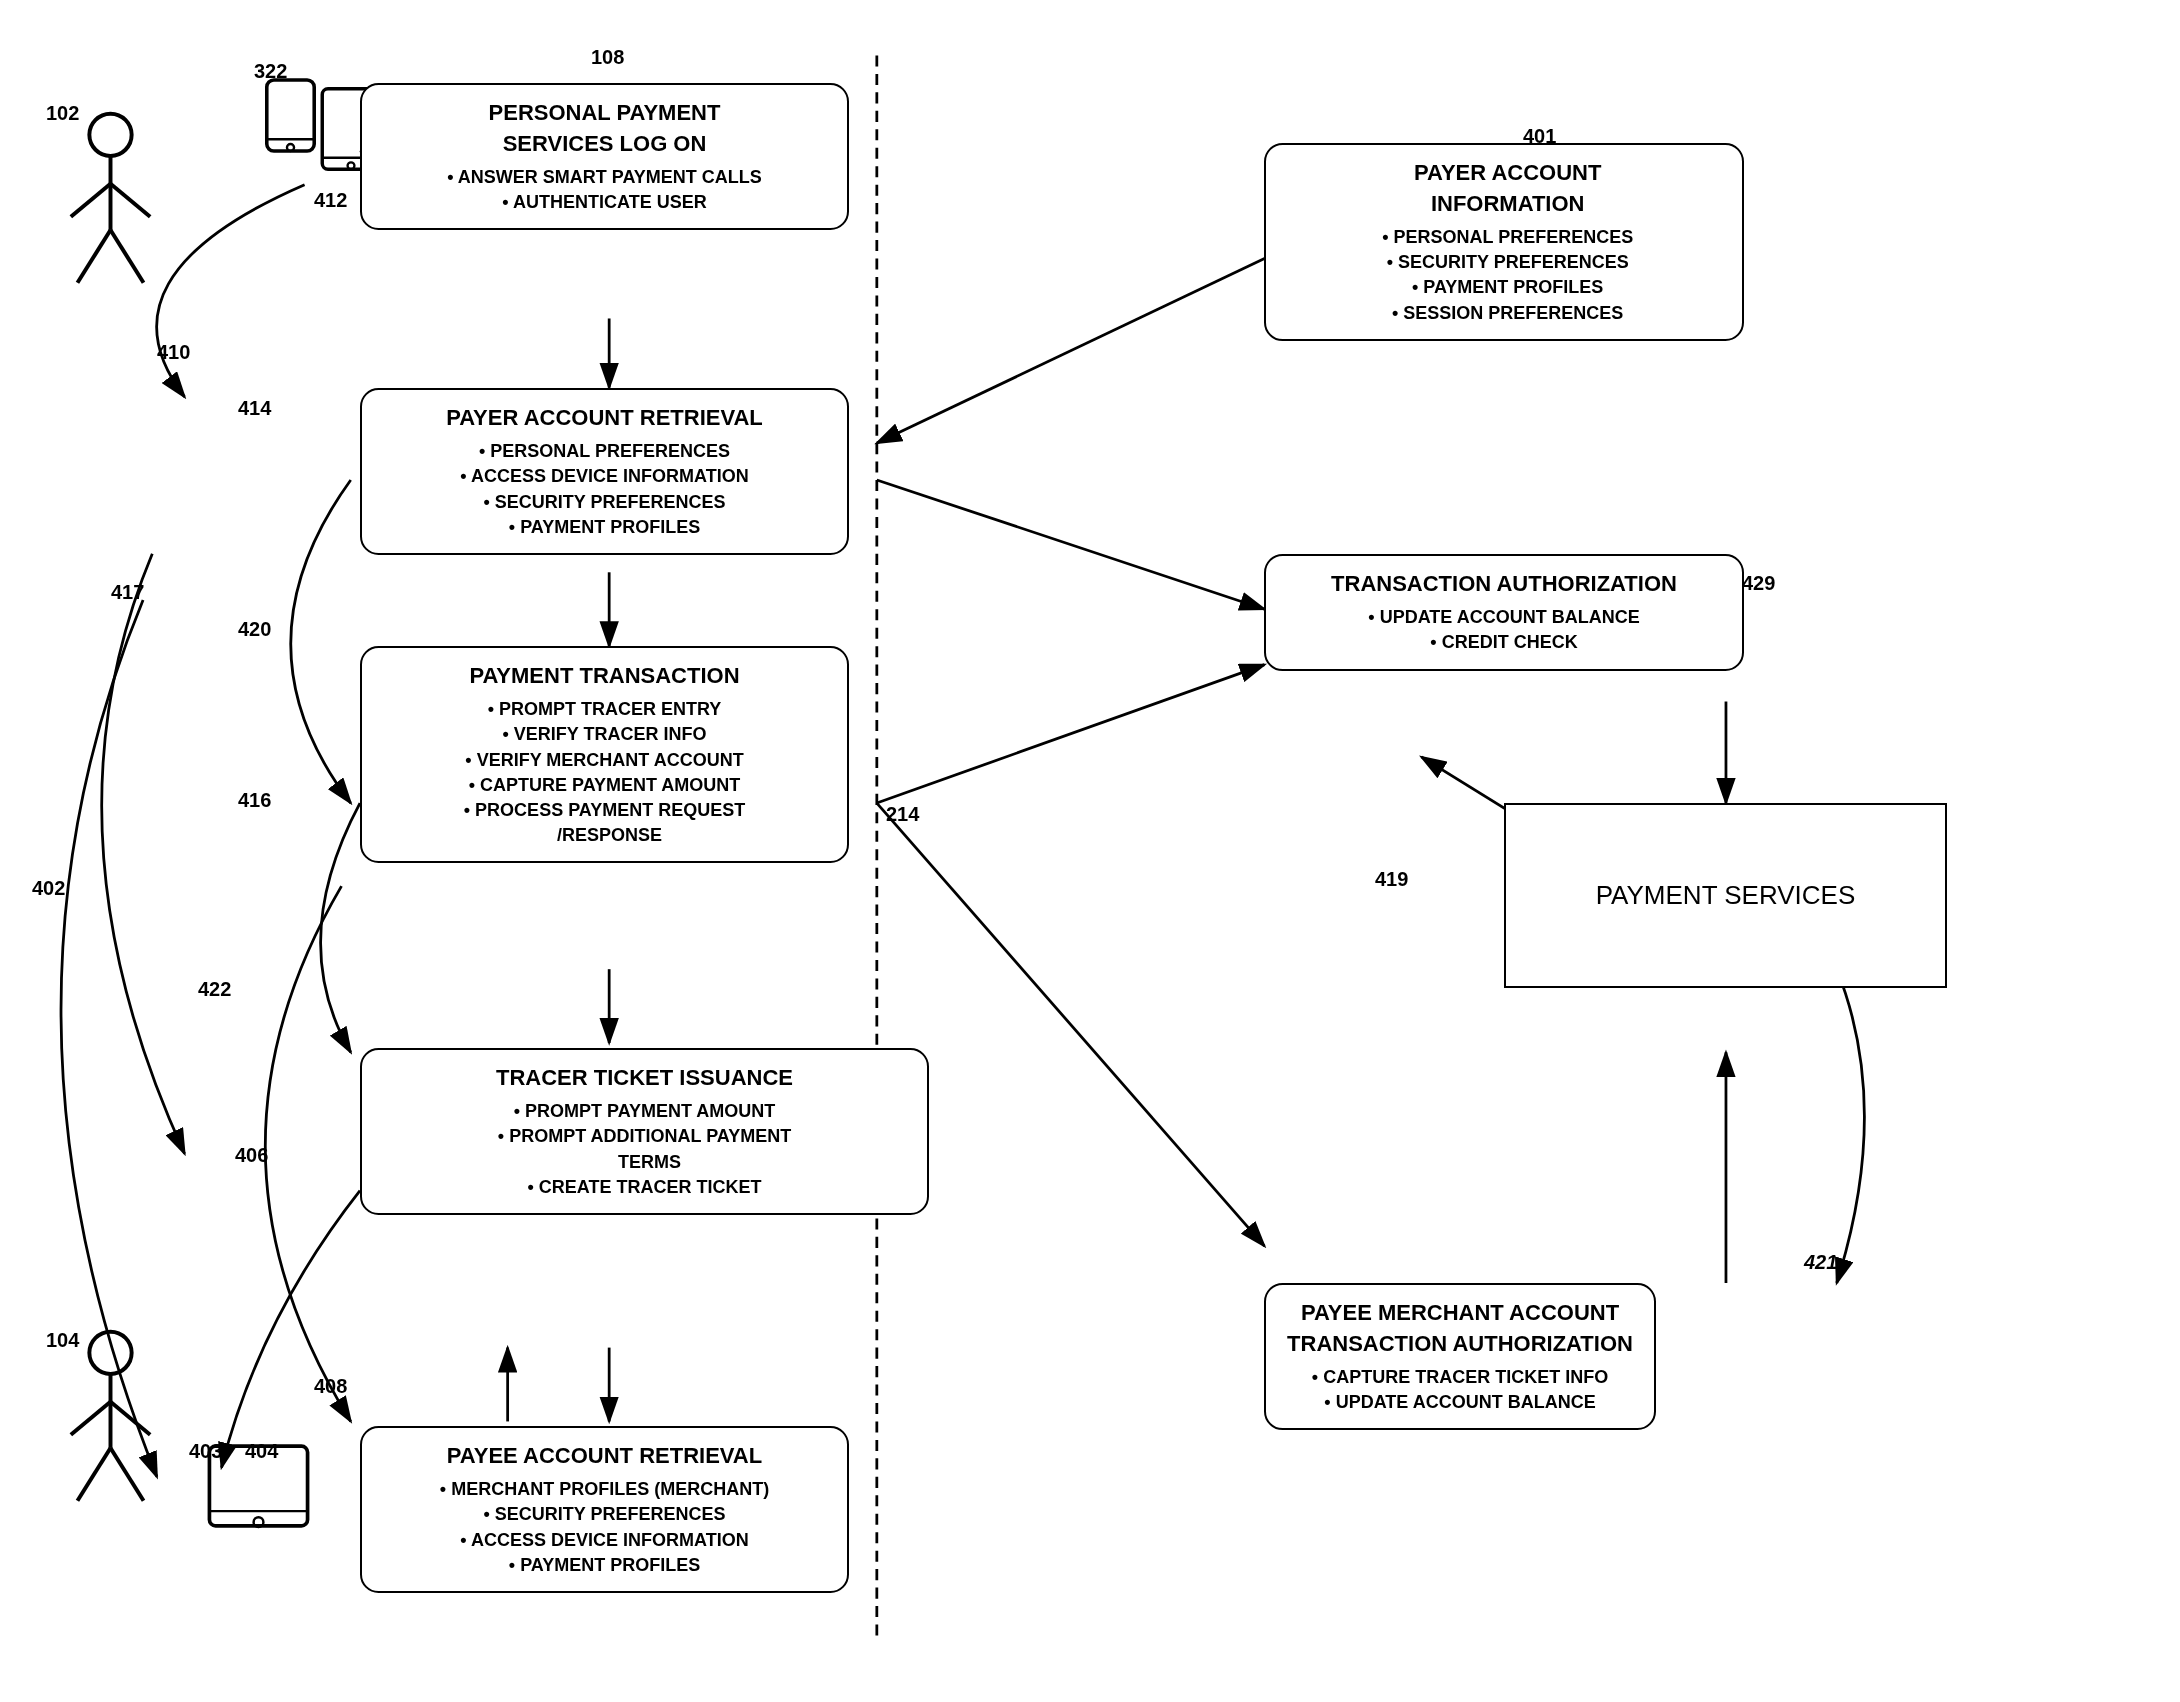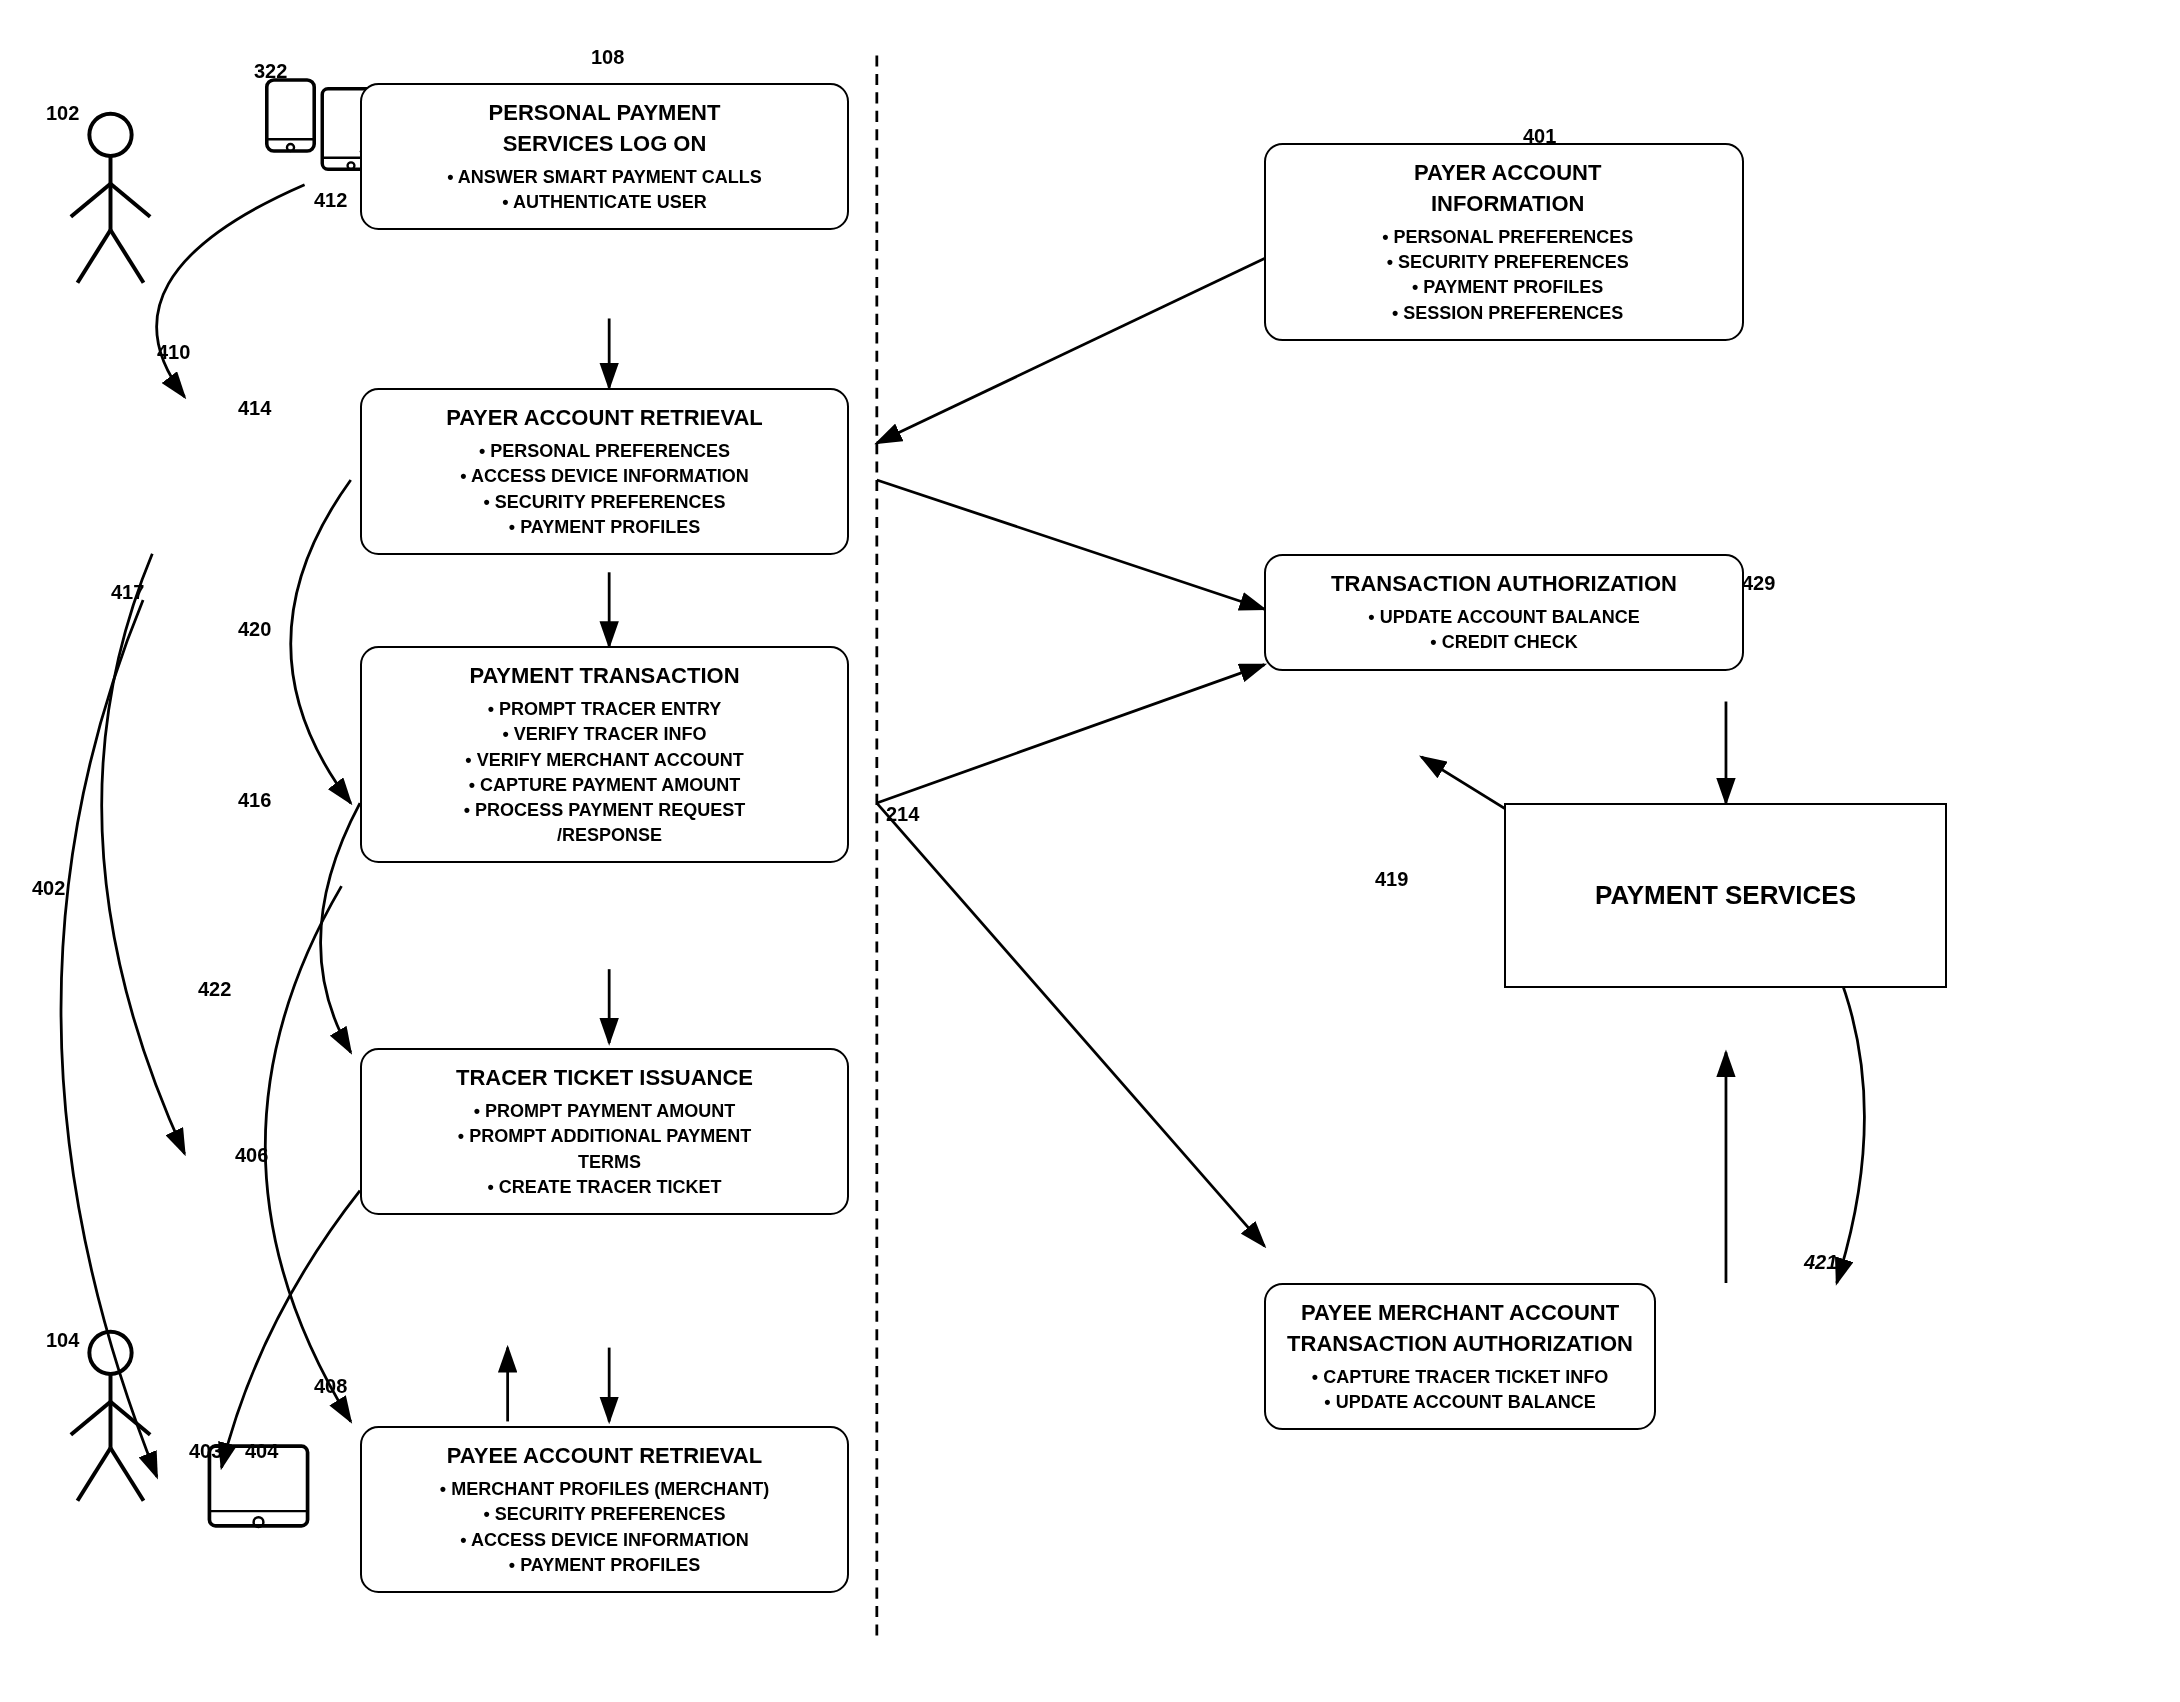--- a/index.html
+++ b/index.html
@@ -38,21 +38,21 @@
       font-weight: bold;
       text-align: center;
     }
     .box-square {
       position: absolute;
       border: 2.8px solid #000;
       border-radius: 0px;
       background: #fff;
       padding: 13px 16.6px;
       font-size: 20px;
-      font-weight: bold;
+      font-weight: normal;
       text-align: center;
       line-height: 1.4;
     }
     .label {
       position: absolute;
       font-size: 20px;
       font-weight: bold;
       font-family: Arial, sans-serif;
     }
     svg.arrows {
@@ -195,21 +195,21 @@
 
   <div class="box" style="left:360px;top:646px;width:489px;">
     <div class="box-title">PAYMENT TRANSACTION</div>
     <div class="box-item">• PROMPT TRACER ENTRY</div>
     <div class="box-item">• VERIFY TRACER INFO</div>
     <div class="box-item">• VERIFY MERCHANT ACCOUNT</div>
     <div class="box-item">• CAPTURE PAYMENT AMOUNT</div>
     <div class="box-item">• PROCESS PAYMENT REQUEST<br>&nbsp;&nbsp;/RESPONSE</div>
   </div>
 
-  <div class="box" style="left:360px;top:1048px;width:489px;">
+  <div class="box" style="left:360px;top:1048px;width:569px;">
     <div class="box-title">TRACER TICKET ISSUANCE</div>
     <div class="box-item">• PROMPT PAYMENT AMOUNT</div>
     <div class="box-item">• PROMPT ADDITIONAL PAYMENT<br>&nbsp;&nbsp;TERMS</div>
     <div class="box-item">• CREATE TRACER TICKET</div>
   </div>
 
   <div class="box" style="left:360px;top:1426px;width:489px;">
     <div class="box-title">PAYEE ACCOUNT RETRIEVAL</div>
     <div class="box-item">• MERCHANT PROFILES (MERCHANT)</div>
     <div class="box-item">• SECURITY PREFERENCES</div>

